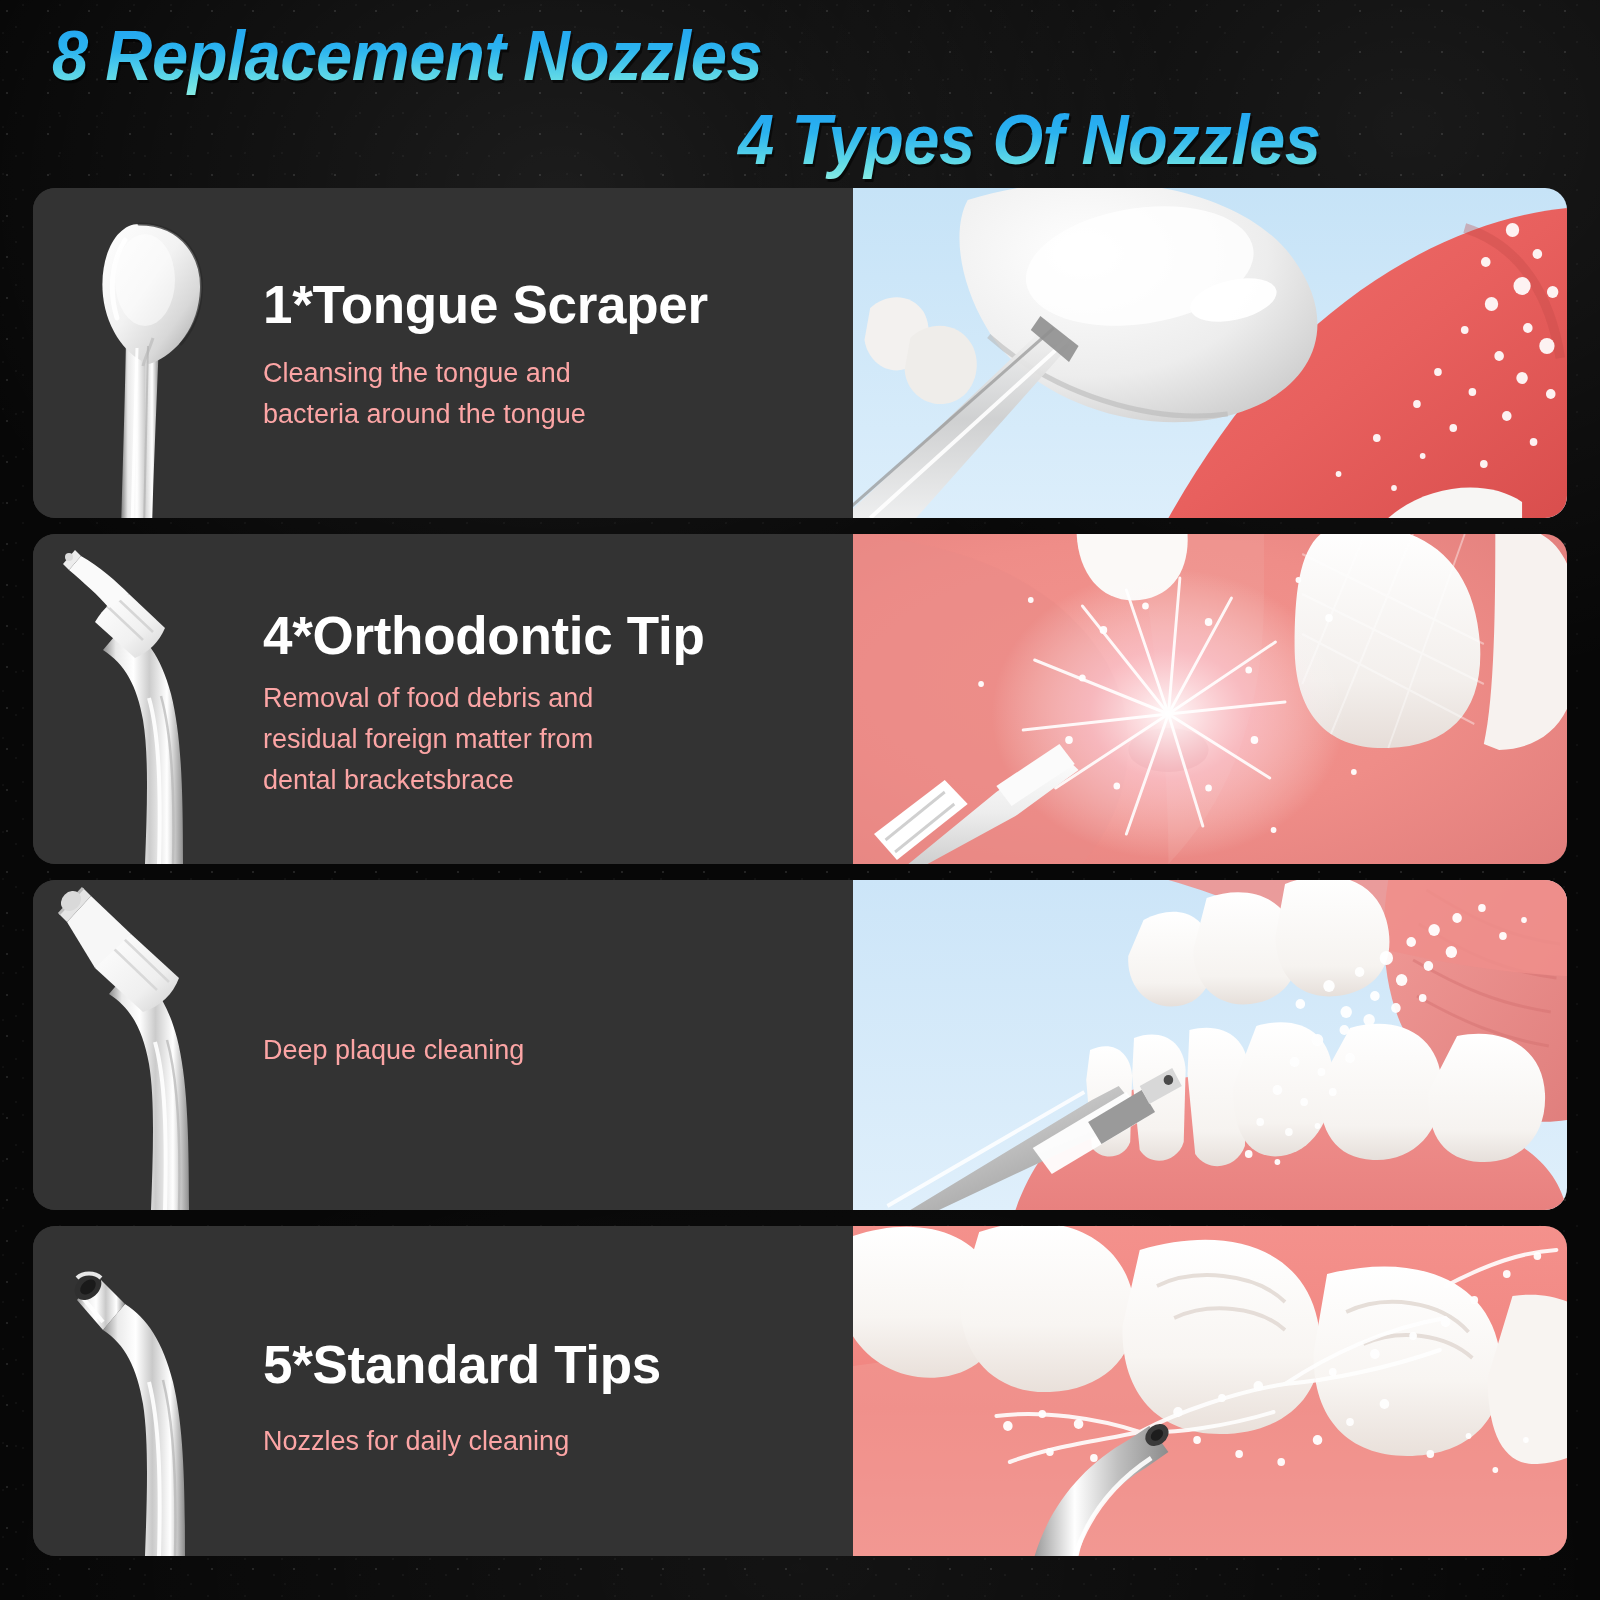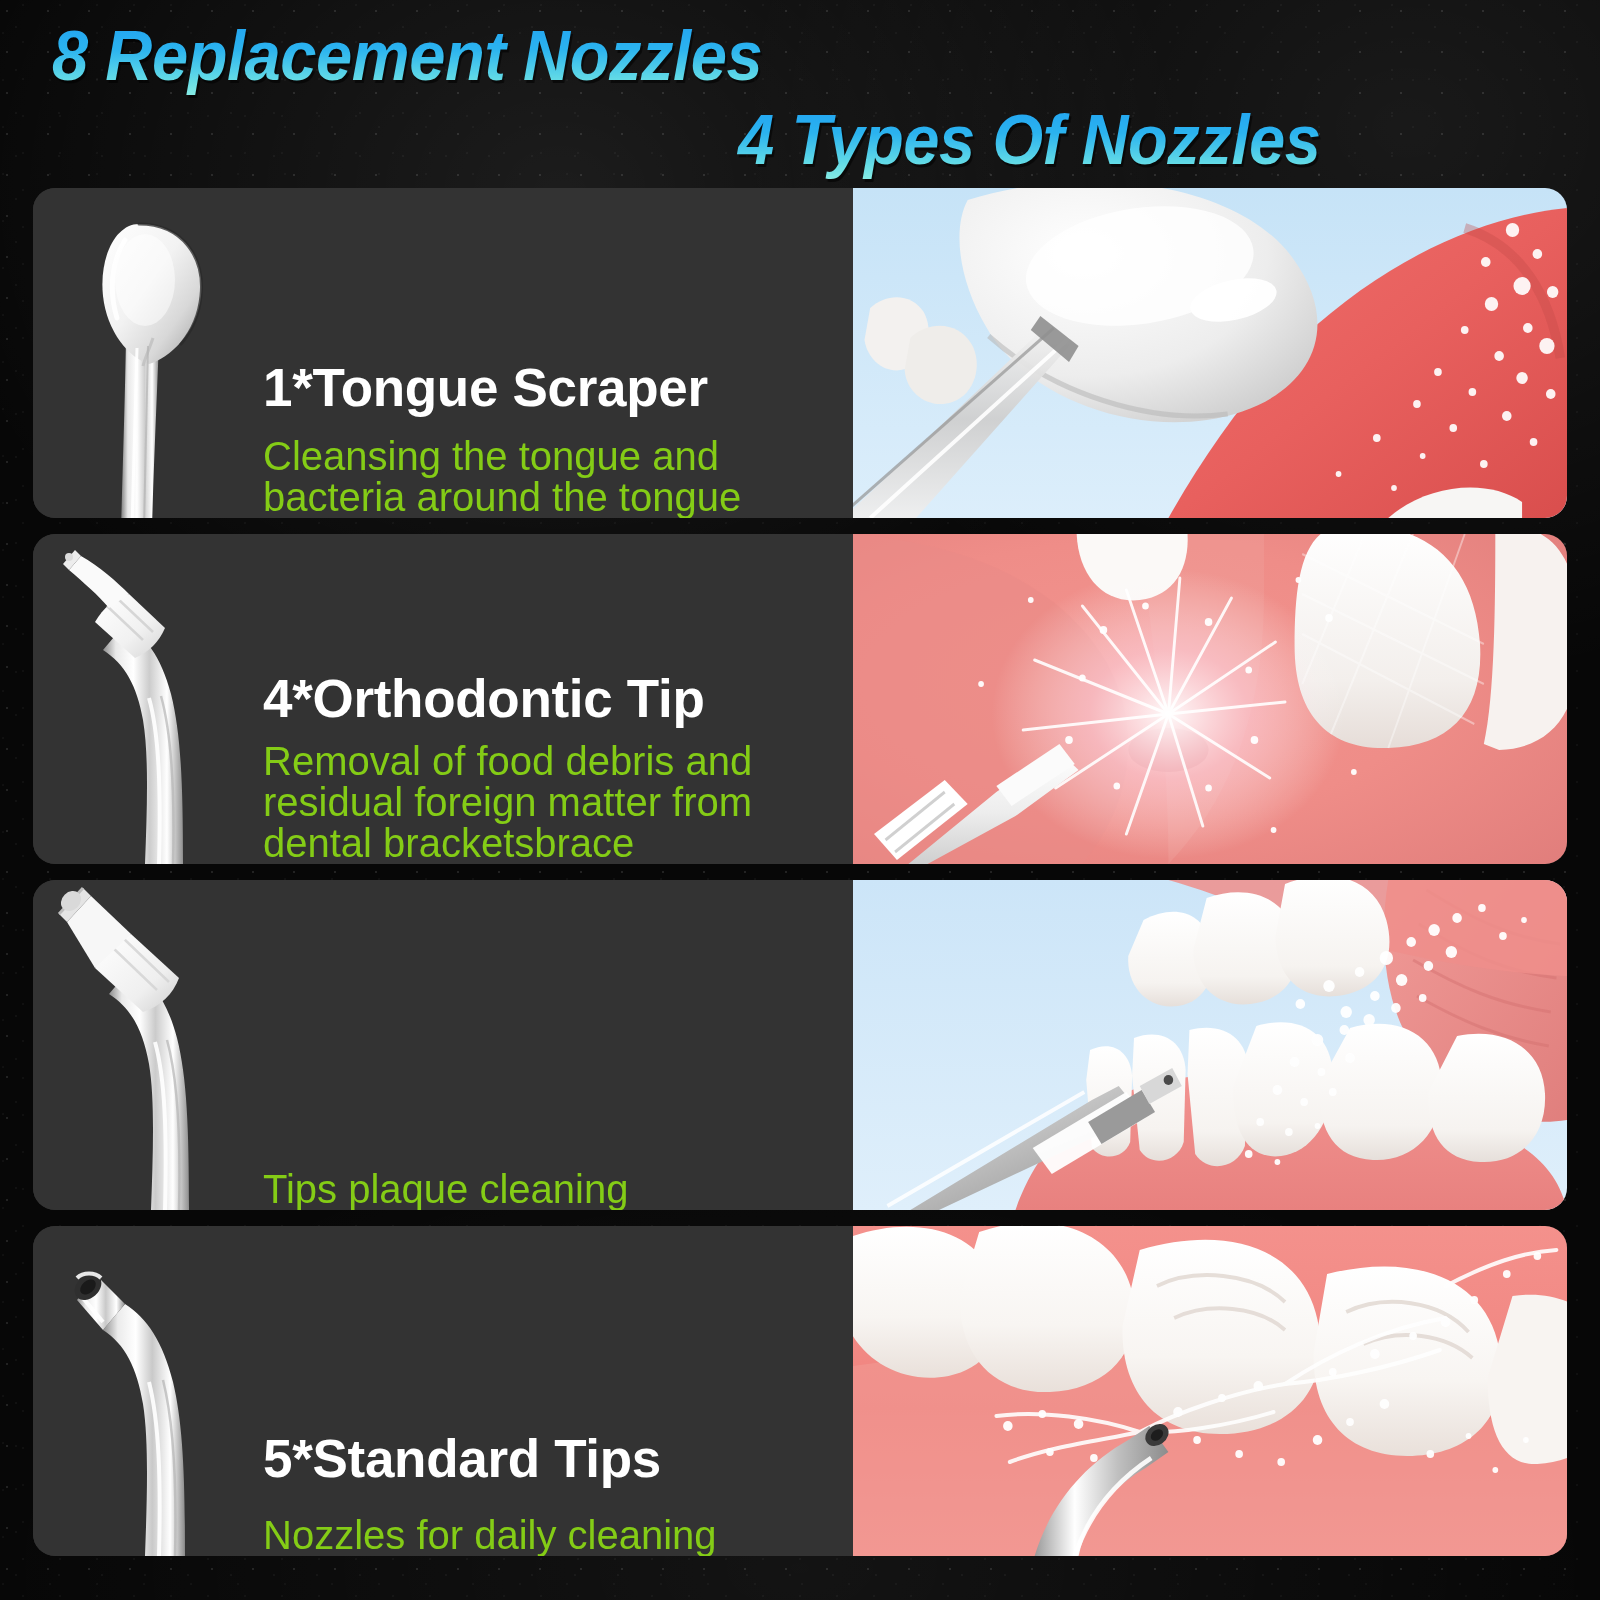--- a/index.html
+++ b/index.html
@@ -72,21 +72,21 @@
     overflow:hidden;
     display:flex;
     background:#333333;
   }
   .card:last-child{ margin-bottom:12px; }
 
   .card-left{
     position:relative;
     width:820px; flex:0 0 820px;
     background:#333333;
-    display:flex; align-items:flex-end;
+    display:flex; align-items:center;
   }
   .card-right{
     position:relative; flex:1 1 auto;
     overflow:hidden;
   }
 
   
   .nozzle-wrap{
     position:relative;
     width:230px; flex:0 0 230px; height:100%;
@@ -95,22 +95,22 @@
 
   
   .card-text{ flex:1 1 auto; padding-right:20px; }
   .card-title{
     color:#fff; font-weight:700;
     font-size:53px; line-height:60px;
     letter-spacing:-0.3px;
     margin-bottom:12px;
   }
   .card-desc{
-    color:#84cc16; font-weight:400;
-    font-size:40px; line-height:41px;
+    color:#fca5a5; font-weight:400;
+    font-size:27px; line-height:41px;
   }
 
   
   .card.c1 .card-text{ padding-top:4px; }
   .card.c2 .card-text{ padding-top:8px; }
   .card.c3 .card-text{ padding-top:10px; }
   .card.c4 .card-text{ padding-top:14px; }
   .card.c1 .card-title{ margin-bottom:18px; }
   .card.c3 .card-title{ margin-bottom:26px; }
   .card.c4 .card-title{ margin-bottom:26px; }
@@ -418,21 +418,21 @@
           <path d="M90 58 L136 102" stroke="#d3d3d3" stroke-width="2.5" opacity=".8"></path>
 
           <path d="M98 54 L58 16 L34 42 L62 88 Z" fill="#f7f7f7"></path>
           <path d="M58 16 L34 42 L26 34 L50 8 Z" fill="#e4e4e4"></path>
           <path d="M50 8 L26 34" stroke="#bdbdbd" stroke-width="3"></path>
           <ellipse cx="38" cy="21" rx="11" ry="9" fill="#d9d9d9" transform="rotate(-45 38 21)"></ellipse>
         </svg>
       </div>
 
       <div class="card-text">
-        <div class="card-desc" style="white-space:pre-line">Tips plaque cleaning</div>
+        <div class="card-desc" style="white-space:pre-line">Deep plaque cleaning</div>
       </div>
     </div>
 
     <div class="card-right">
       <div class="photo">
         <svg viewBox="0 0 747 330" preserveAspectRatio="none" xmlns="http://www.w3.org/2000/svg">
           <defs>
             <linearGradient id="p3sky" x1="0" y1="0" x2="0" y2="1">
               <stop offset="0" stop-color="#cce5f8"></stop>
                 <stop offset="1" stop-color="#dfeffb"></stop>

